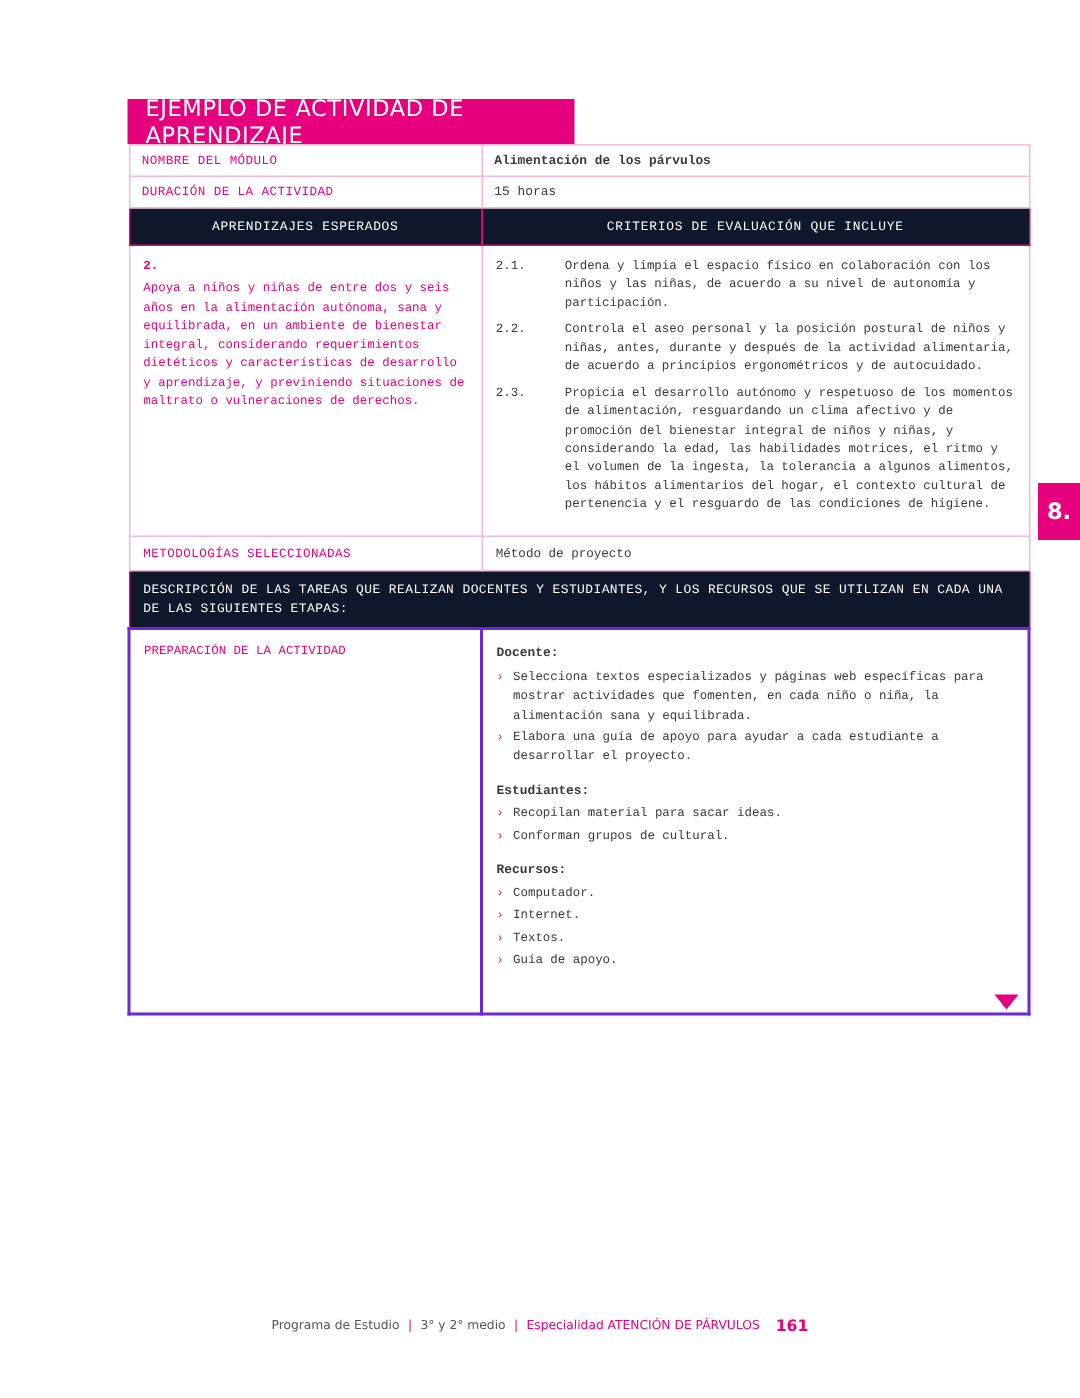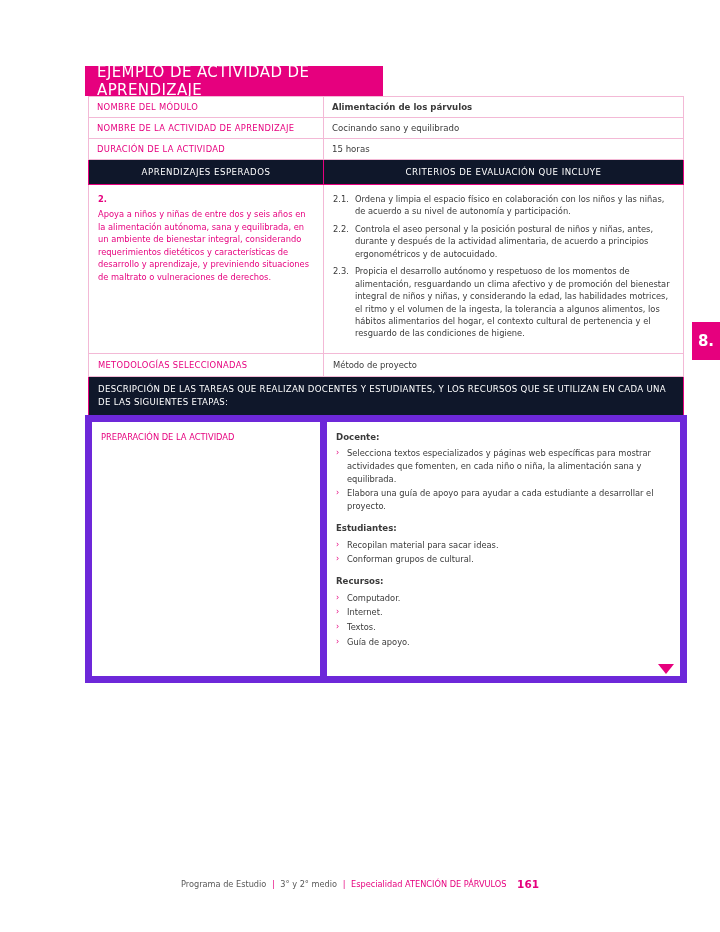--- a/index.html
+++ b/index.html
@@ -59,20 +59,21 @@
     position: absolute;
     left: 85px;
     top: 96px;
     width: 550px;
   }
 
   table.main {
     width: 602px;
     border-collapse: collapse;
     table-layout: fixed;
+    font-family: Liberation Mono, monospace;
   }
 
   
   .hrow td {
     border: 1px solid #f3b9d6;
     padding: 5px 8px;
     vertical-align: middle;
     font-size: 8.4px;
   }
   .hrow td.lab {
@@ -113,20 +114,21 @@
     font-weight: bold;
     display: block;
     margin-bottom: 3px;
   }
   .content td.right {
     color: #3a3a3a;
   }
   .crit {
     display: flex;
     margin-bottom: 5px;
+    gap: 24px;
   }
   .crit .ix {
     flex: 0 0 22px;
   }
   .crit .tx {
     flex: 1 1 auto;
   }
 
   
   .meto td {
@@ -148,21 +150,21 @@
     color: #ffffff;
     padding: 6px 9px;
     font-size: 8.6px;
     letter-spacing: 0.3px;
     line-height: 1.5;
     border: 1px solid #e6007e;
   }
 
   
   .tasks td {
-    border: 7px solid #6d28d9;
+    border: 2px solid #6d28d9;
     vertical-align: top;
     padding: 9px 9px 18px 9px;
     font-size: 8.3px;
     line-height: 1.55;
   }
   .tasks td.left {
     width: 107px;
     color: #e6007e;
     padding-left: 9px;
   }
@@ -226,24 +228,20 @@
   <div class="side-tab">8.</div>
 
   <div class="title-banner">EJEMPLO DE ACTIVIDAD DE APRENDIZAJE</div>
 
   <div class="doc">
     <table class="main">
       <tbody>
         <tr class="hrow">
           <td class="lab">NOMBRE DEL MÓDULO</td>
           <td class="val bold">Alimentación de los párvulos</td>
-        </tr>
-        <tr class="hrow">
-          <td class="lab">NOMBRE DE LA ACTIVIDAD DE APRENDIZAJE</td>
-          <td class="val">Cocinando sano y equilibrado</td>
         </tr>
         <tr class="hrow">
           <td class="lab">DURACIÓN DE LA ACTIVIDAD</td>
           <td class="val">15 horas</td>
         </tr>
 
         <tr class="band">
           <td>APRENDIZAJES ESPERADOS</td>
           <td>CRITERIOS DE EVALUACIÓN QUE INCLUYE</td>
         </tr>

